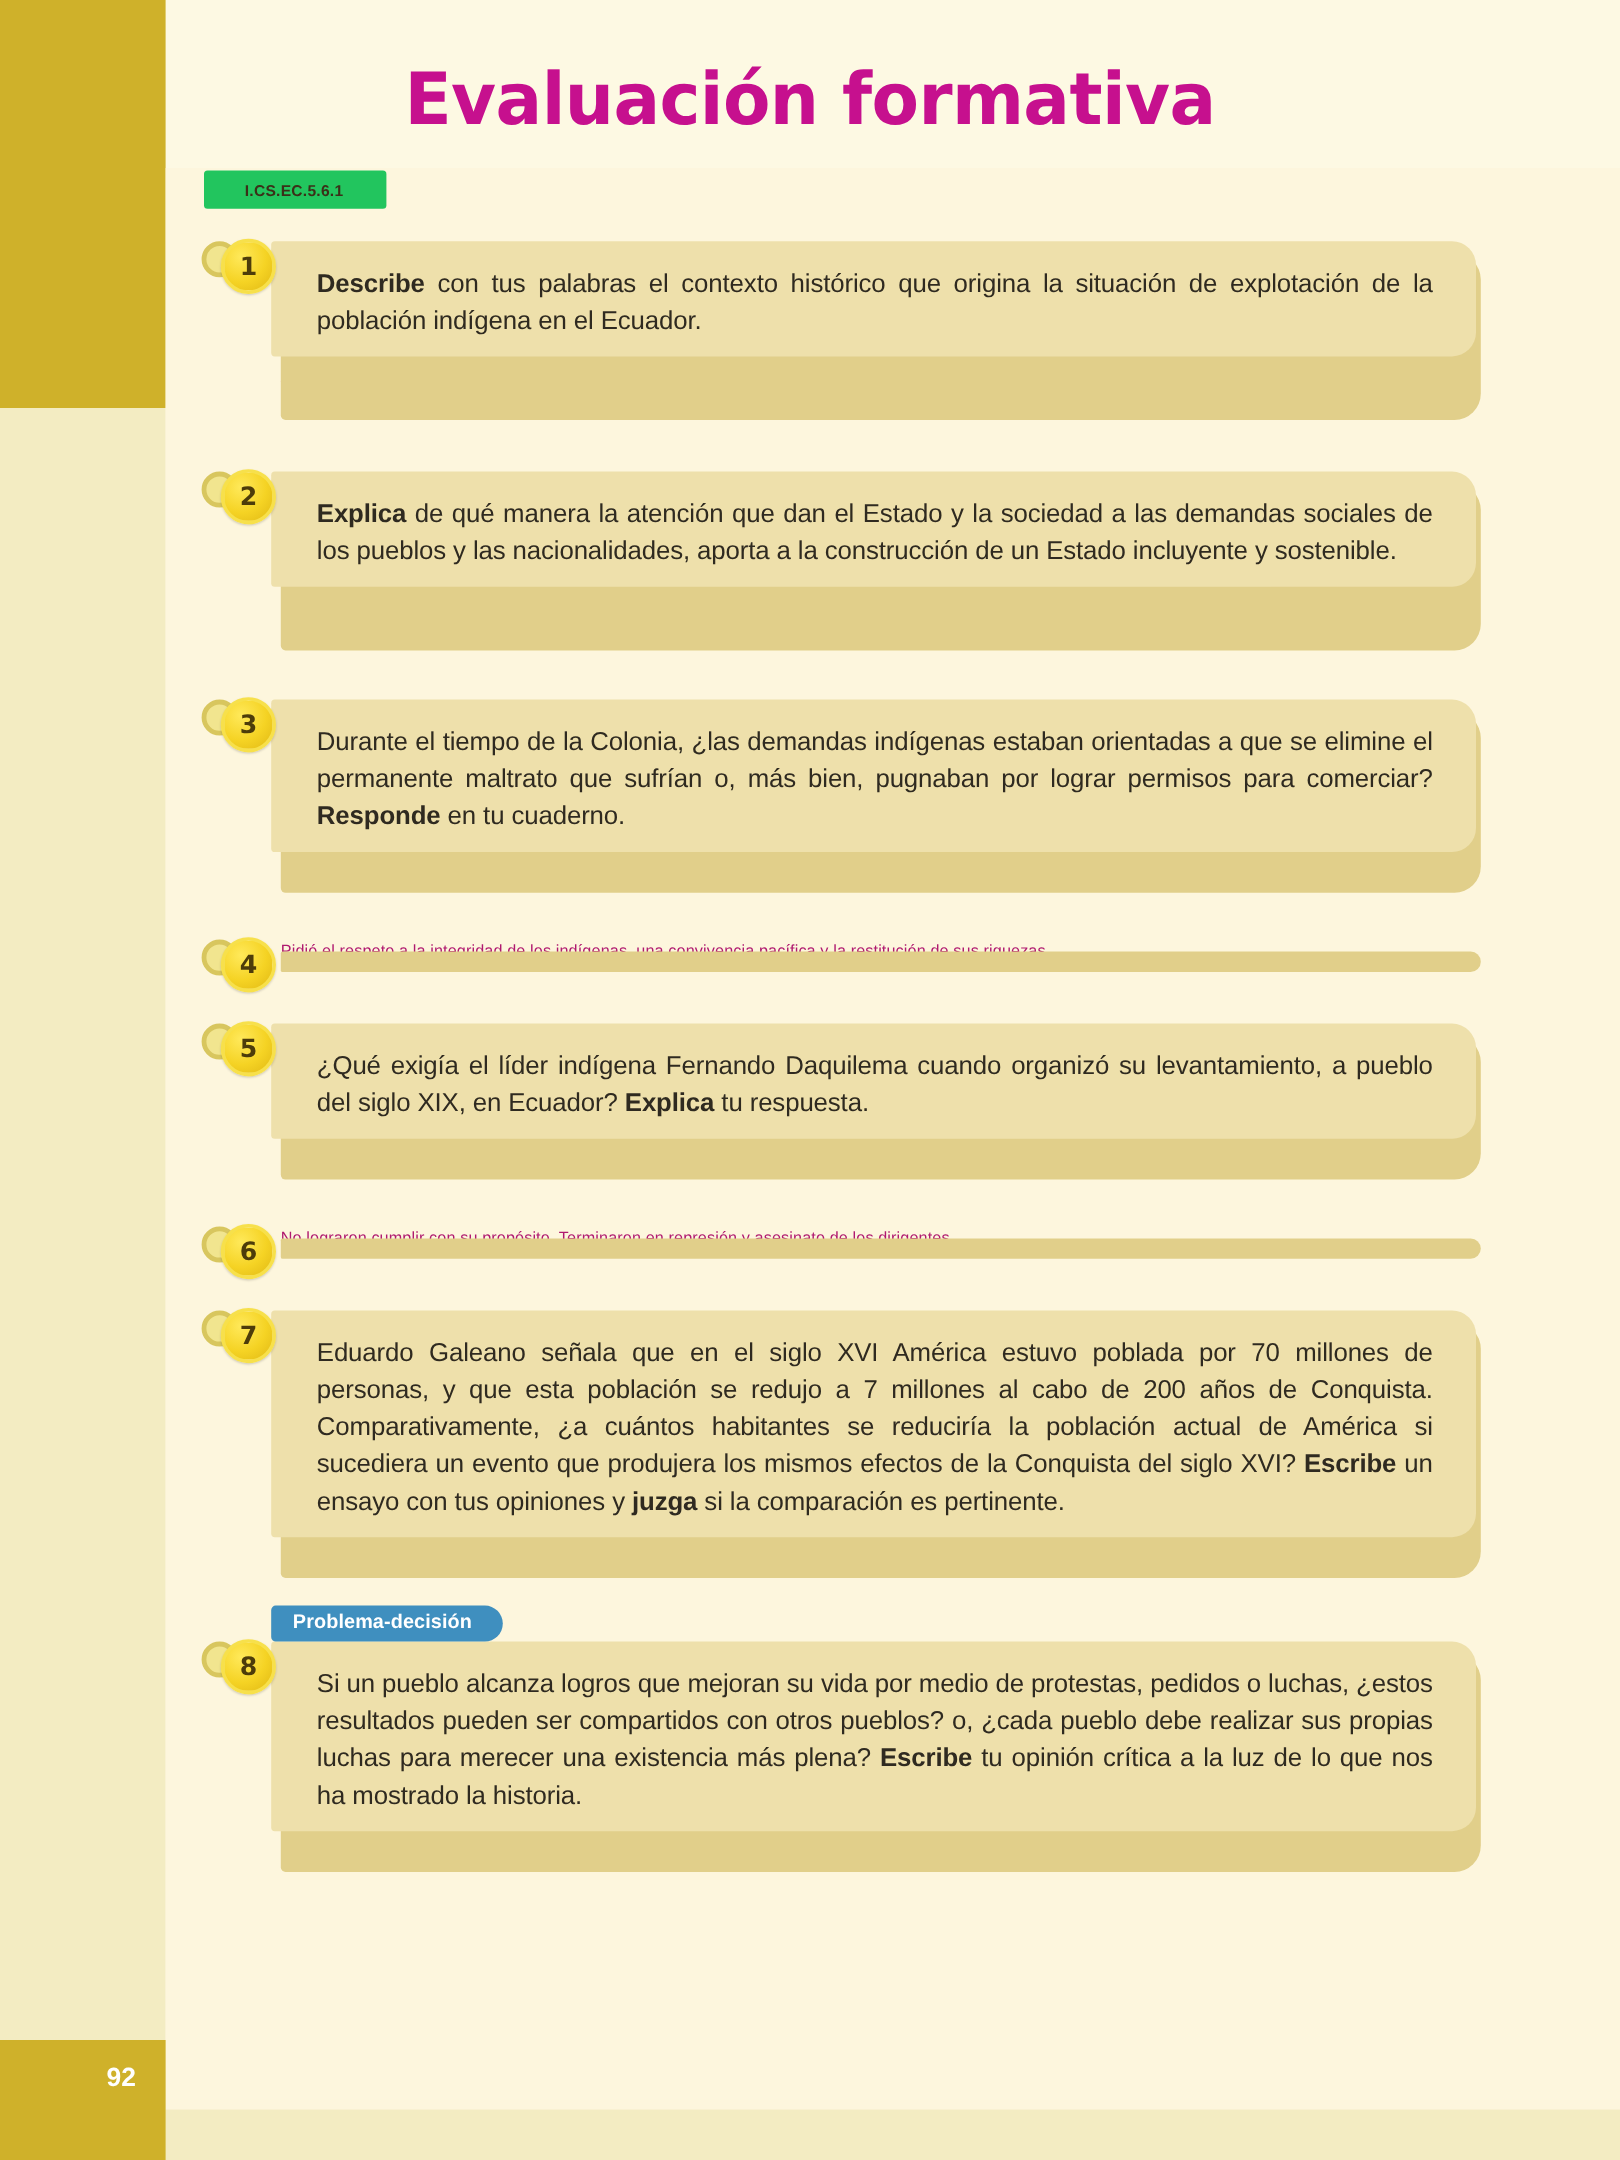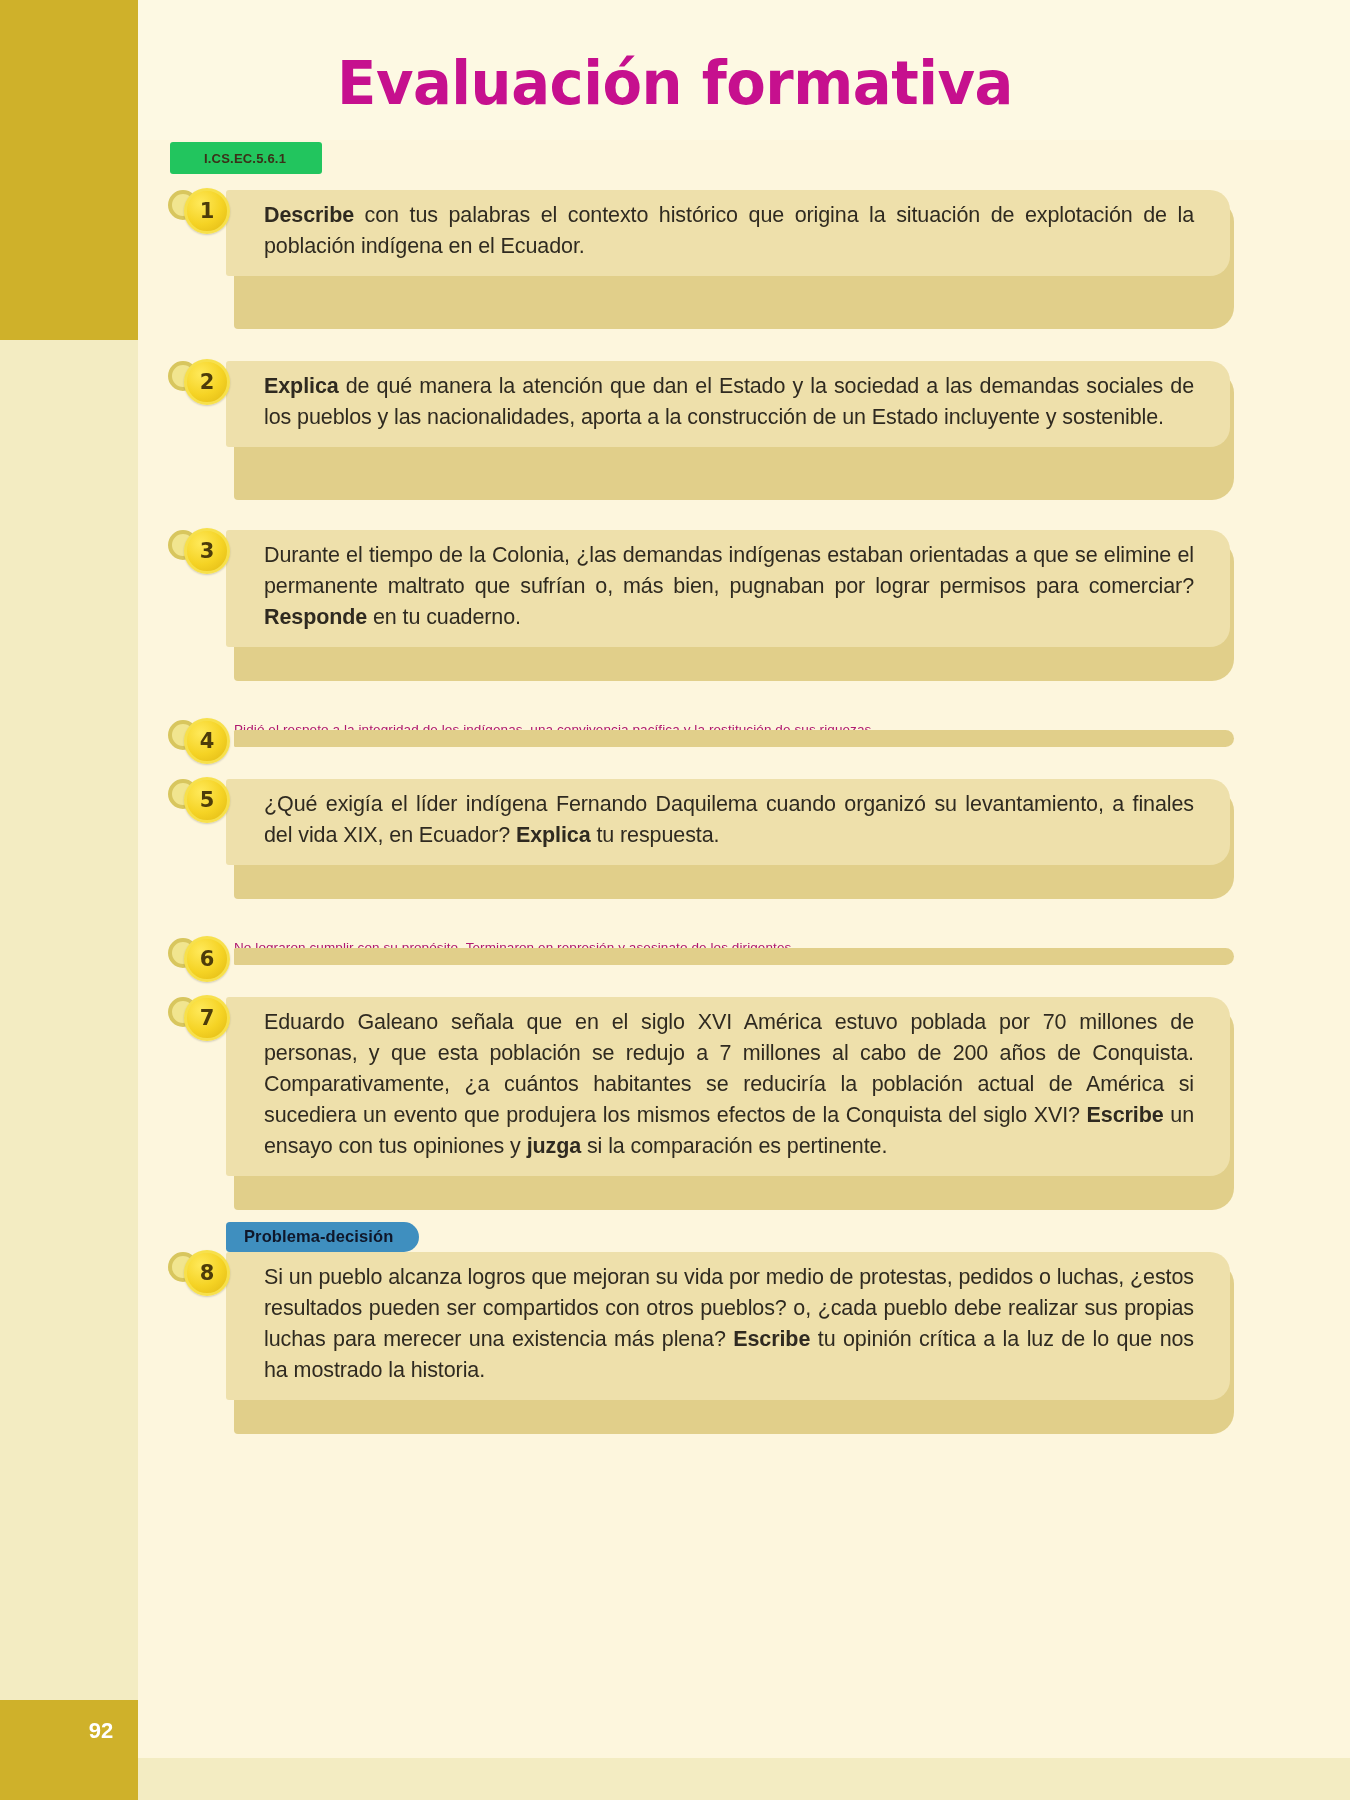--- a/index.html
+++ b/index.html
@@ -126,22 +126,23 @@
     bottom: -8px;
     background: #e1cf8a;
     border-radius: 4px 22px 22px 4px;
   }
   .q-box {
     position: relative;
     margin-left: 226px;
     margin-right: 120px;
     background: #eee0ab;
     border-radius: 3px 20px 20px 3px;
-    padding: 10px 36px 14px 38px;
-    box-sizing: border-box;
+    padding: 20px 36px 14px 38px;
+    box-sizing: border-box;
+    margin-top: 11px;
   }
   .q-text {
     font-size: 21.5px;
     line-height: 31px;
     color: #2f2a20;
     text-align: justify;
     font-family: "Liberation Sans", sans-serif;
     letter-spacing: -0.1px;
   }
   .q-text b {
@@ -191,21 +192,21 @@
     font-family: "DejaVu Sans", sans-serif;
     box-shadow: 0 1px 2px rgba(0,0,0,0.18);
   }
 
   
   .pd-label {
     position: absolute;
     left: 226px;
     top: -30px;
     background: #3f8fbf;
-    color: #0f172a;
+    color: #ffffff;
     font-size: 16.5px;
     font-weight: bold;
     padding: 5px 26px 6px 18px;
     border-radius: 4px 16px 16px 4px;
     z-index: 3;
     letter-spacing: 0.1px;
   }
 
   
   .pagenum {
@@ -294,21 +295,21 @@
 
   <div style="height:40px"></div>
 
   <div class="q">
     <div class="badge">
       <span class="ring"></span>
       <span class="circle">5</span>
     </div>
     <div class="q-shadow"></div>
     <div class="q-box">
-      <div class="q-text"><span>¿Qué exigía el líder indígena Fernando Daquilema cuando organizó su levantamiento, a finales del vida XIX, en Ecuador? </span><b>Explica</b><span> tu respuesta.</span></div>
+      <div class="q-text"><span>¿Qué exigía el líder indígena Fernando Daquilema cuando organizó su levantamiento, a pueblo del siglo XIX, en Ecuador? </span><b>Explica</b><span> tu respuesta.</span></div>
     </div>
     <div class="answer">La eliminación de las encomiendas y los diezmos impuestos por la Iglesia. Y los trabajos forzados impuestos por el Estado.</div>
   </div>
 
   <div style="height:40px"></div>
 
   <div class="q">
     <div class="badge">
       <span class="ring"></span>
       <span class="circle">6</span>

